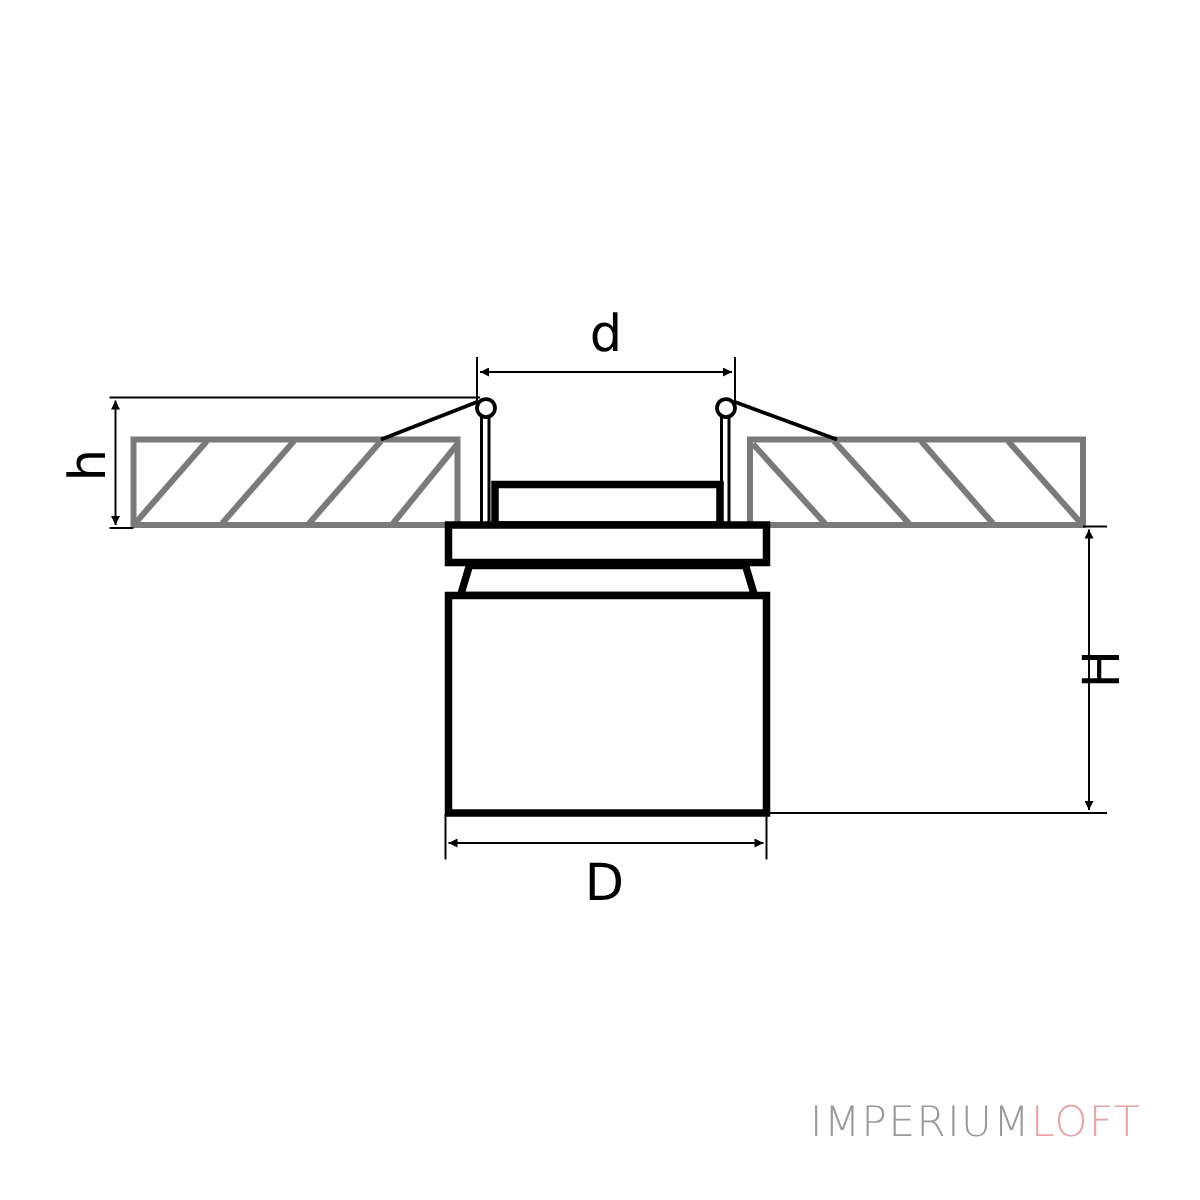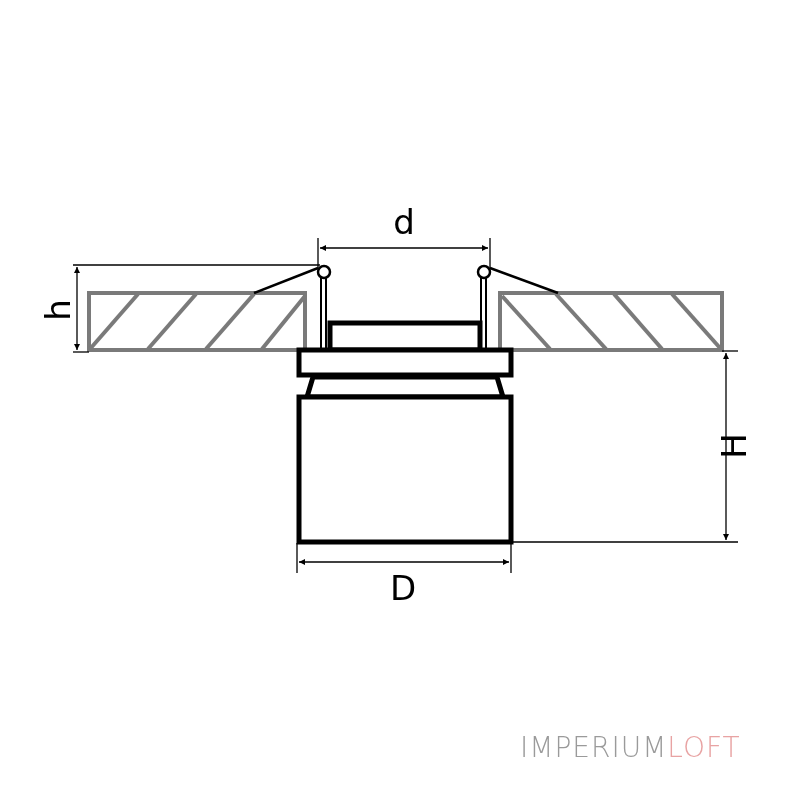--- a/index.html
+++ b/index.html
@@ -1,19 +1,19 @@
 <!DOCTYPE html>
 <html><head>
   <meta charset="utf-8">
   <style>
     html, body { margin: 0; padding: 0; background: #ffffff; }
     body { width: 800px; height: 800px; position: relative; overflow: hidden; font-family: "DejaVu Sans", sans-serif; }
     #drawing { position: absolute; left: 0; top: 0; width: 800px; height: 800px; }
     .dim-label { font-family: "DejaVu Sans", sans-serif; font-size: 34px; fill: #000; }
-    .brand { position: absolute; left: 520px; top: 731px; font-family: "DejaVu Sans", sans-serif; font-size: 28px; letter-spacing: 1px; font-weight: 300; }
+    .brand { position: absolute; left: 540px; top: 731px; font-family: "DejaVu Sans", sans-serif; font-size: 28px; letter-spacing: 1px; font-weight: 300; }
     .brand .b1 { color: #9a9a9a; }
     .brand .b2 { color: #e8a3a3; }
   </style>
 </head>
 <body>
 
 <svg id="drawing" viewBox="0 0 800 800" xmlns="http://www.w3.org/2000/svg">
   <defs>
     <marker id="arr" viewBox="0 0 10 10" refX="10" refY="5" markerWidth="14" markerHeight="6" orient="auto-start-reverse" markerUnits="userSpaceOnUse">
       <path d="M0,0 L10,5 L0,10 z" fill="#000"></path>

